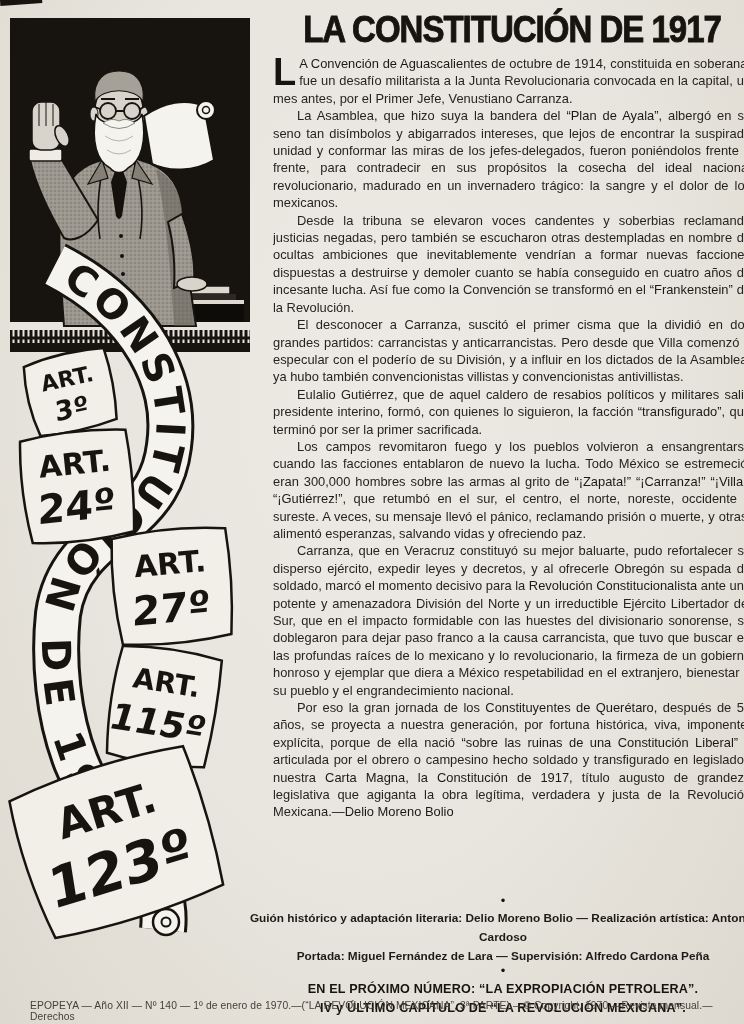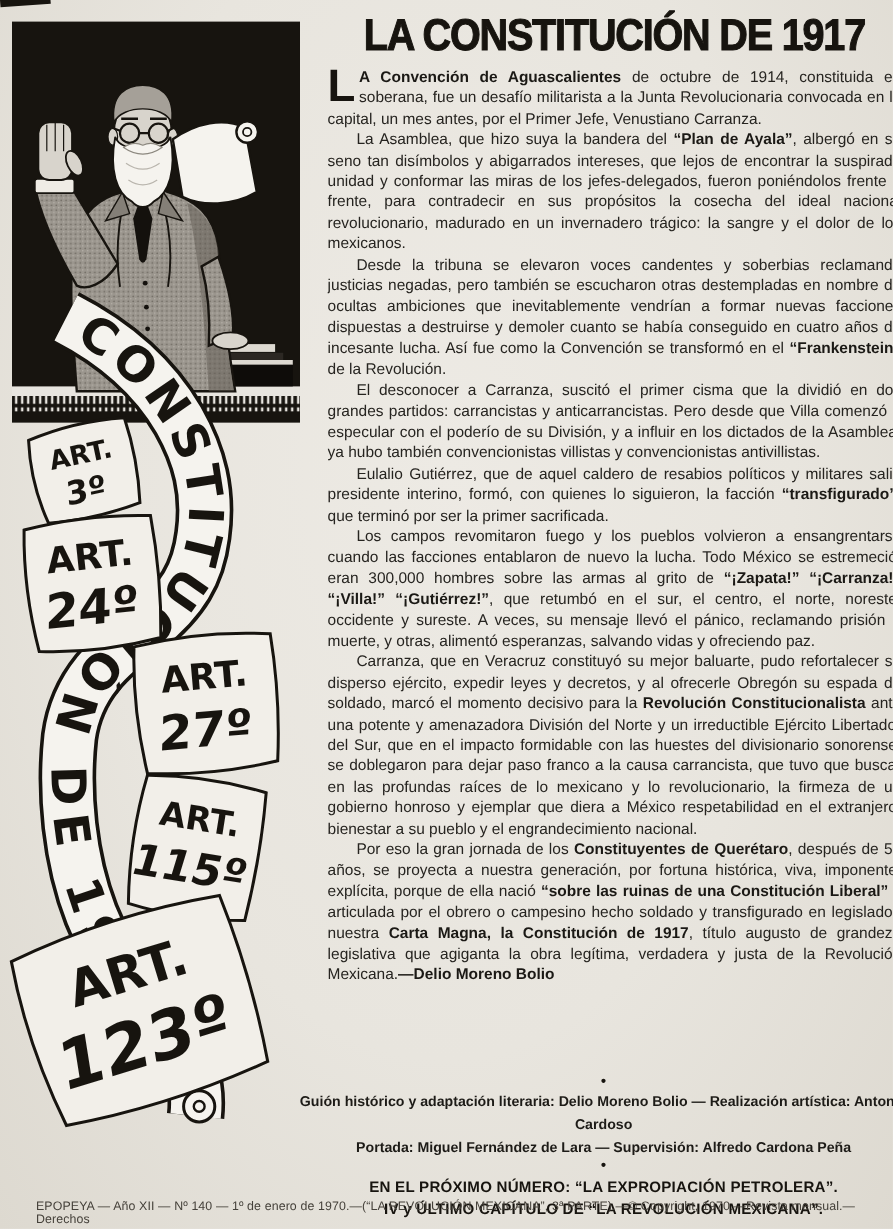--- a/index.html
+++ b/index.html
@@ -24,21 +24,21 @@
     font-size:33px;font-weight:bold;letter-spacing:-1px;color:#17140f;
     -webkit-text-stroke:0.8px #17140f;
     transform:scaleY(1.12);transform-origin:center top;white-space:nowrap;
   }
   .body-text{
     font-size:12.9px;line-height:17.4px;text-align:justify;
     height:838px;overflow:hidden;color:#262420;
   }
   .body-text p{margin:0;text-indent:24px;}
   .body-text p.first{text-indent:0;}
-  .body-text b{font-weight:bold;color:#1b1915;}
+  .body-text b{font-weight:normal;color:#1b1915;}
   .dropcap{
     float:left;font-weight:bold;font-size:38px;line-height:30px;
     padding:2px 3px 0 0;color:#17140f;
   }
   .bottom-cluster{position:absolute;top:888px;left:-28px;width:516px;}
   .bullet{text-align:center;font-size:13px;line-height:10px;color:#17140f;}
   .credits{
     text-align:center;font-weight:bold;font-size:11.8px;line-height:19px;
     margin-top:3px;color:#1d1b17;
   }

